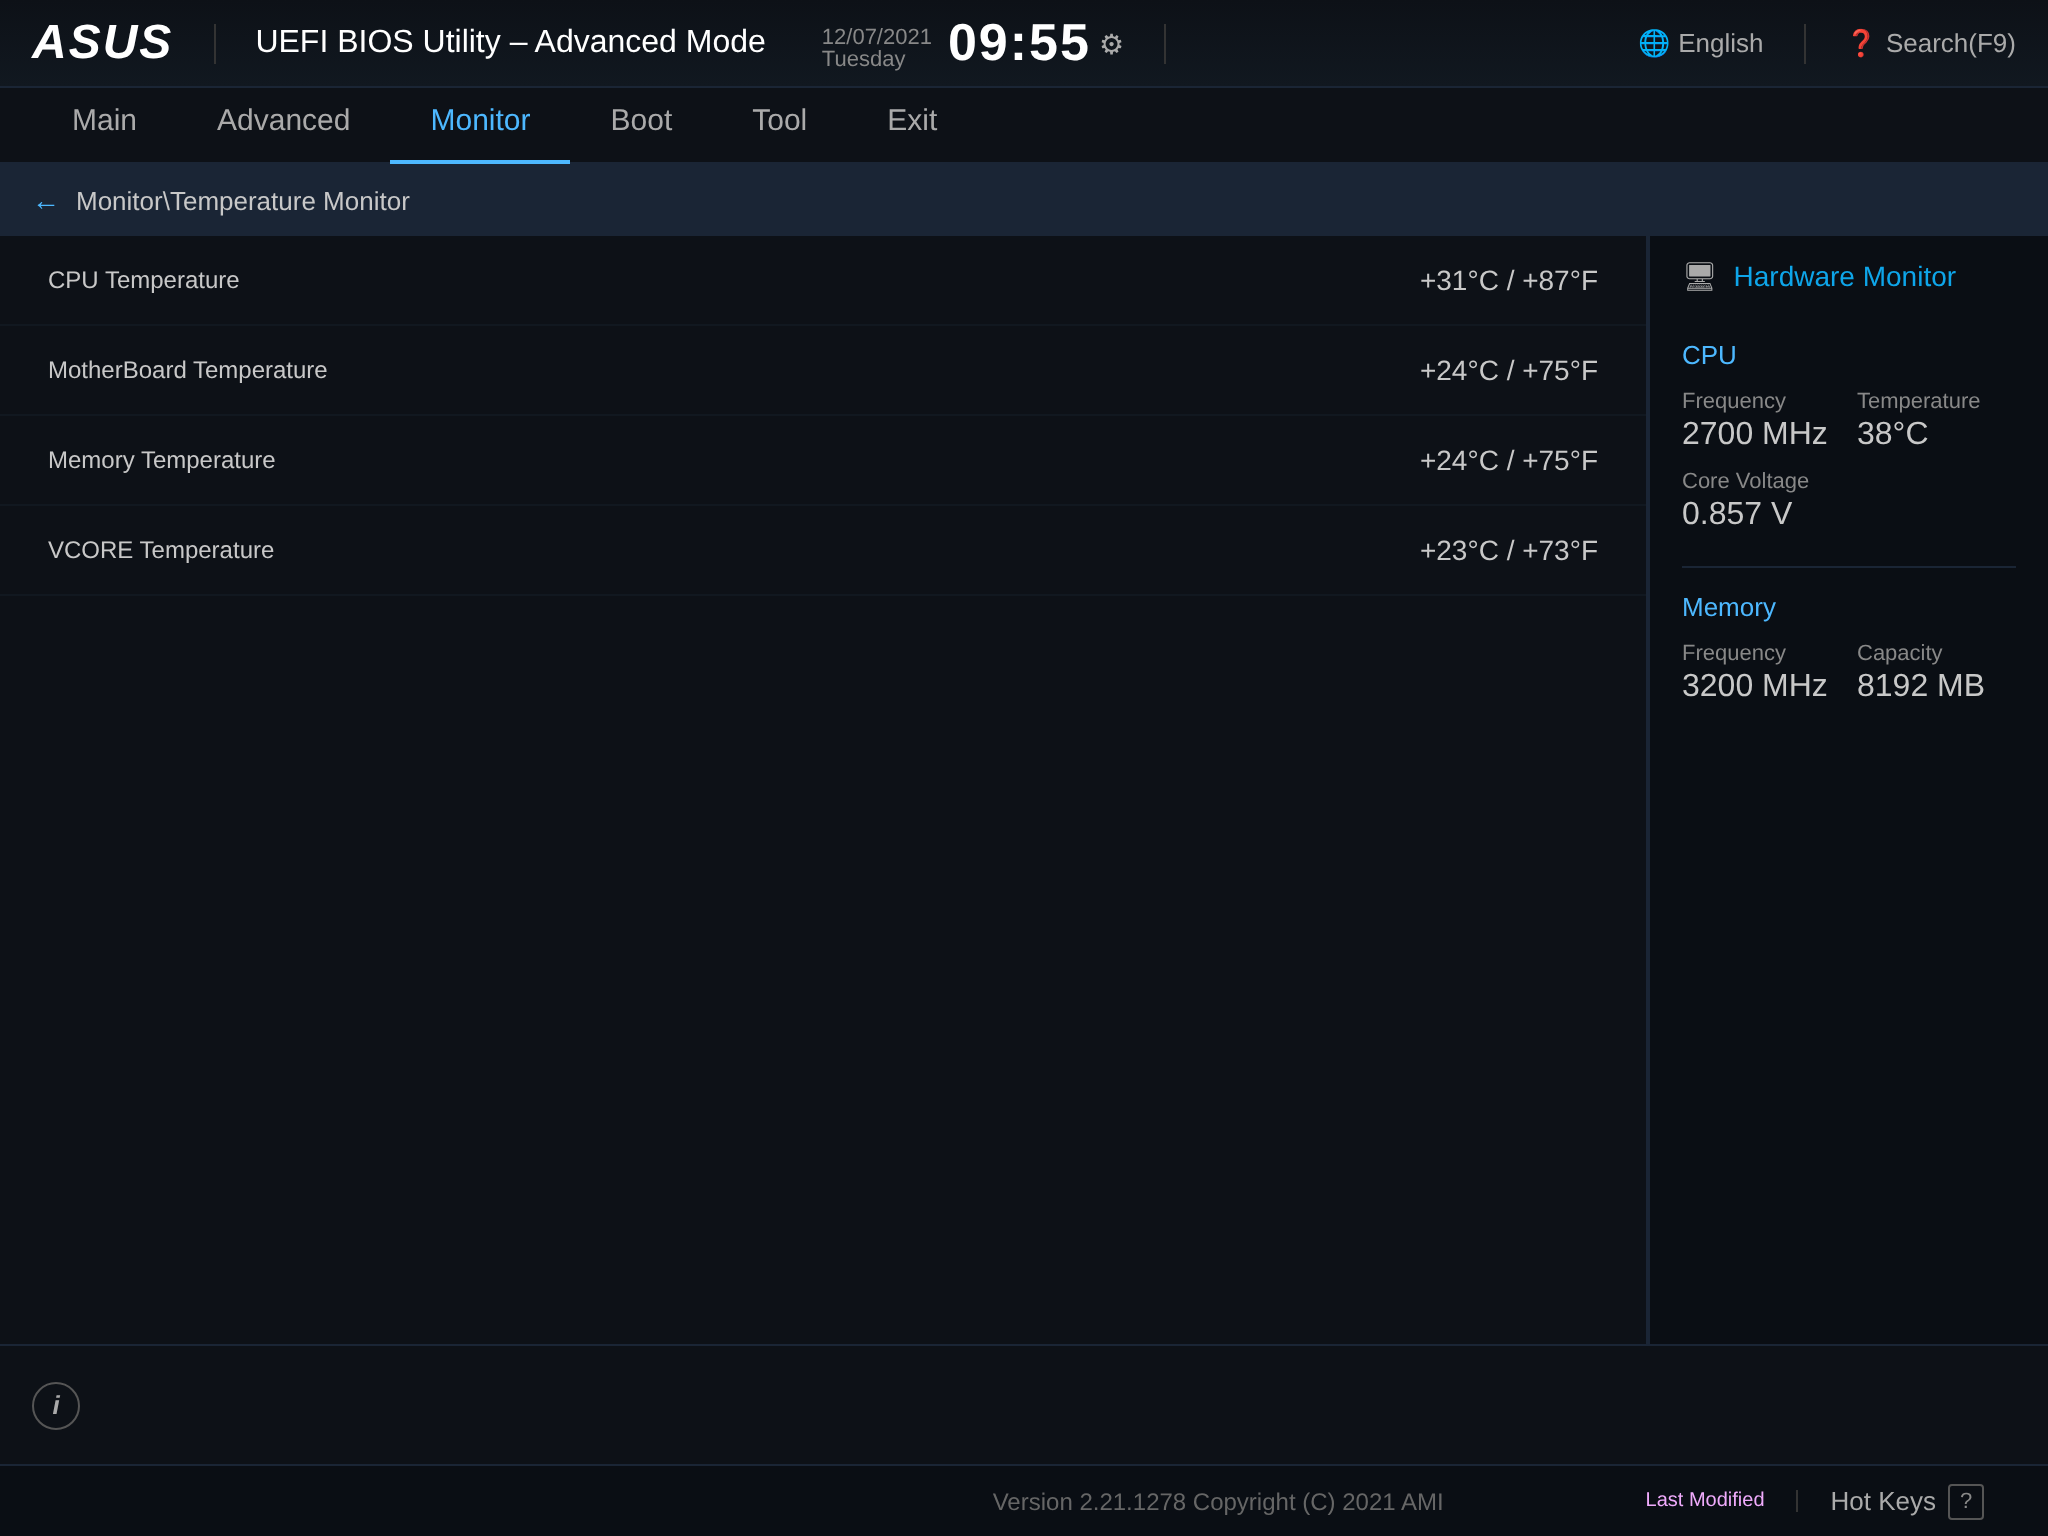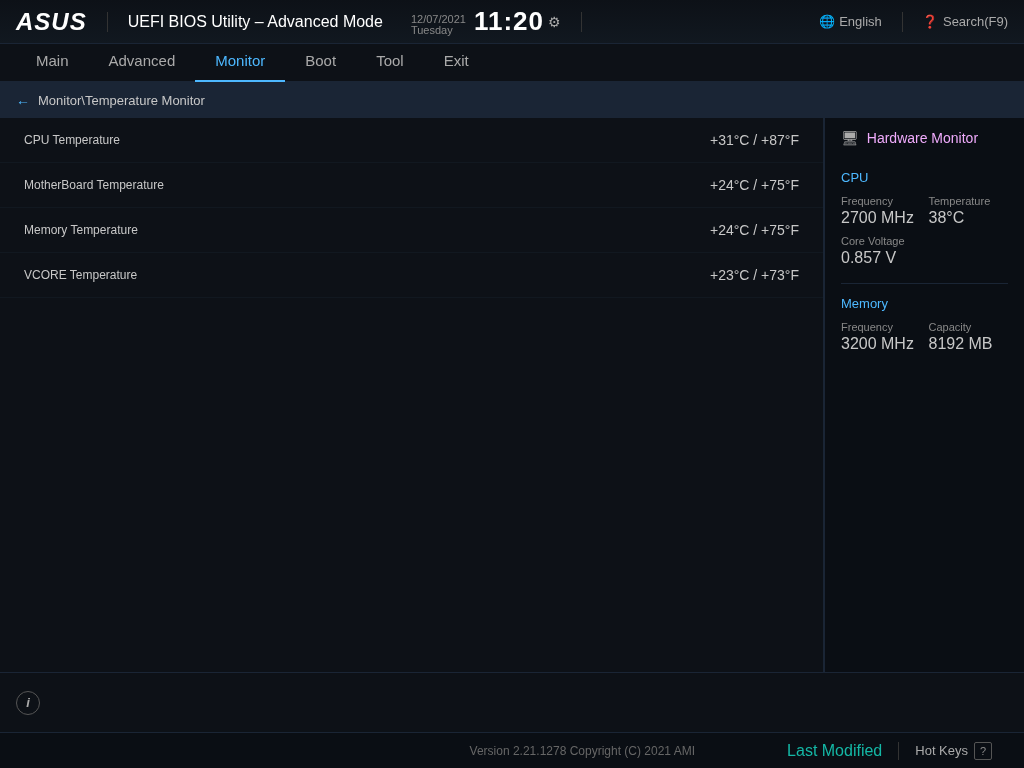--- a/index.html
+++ b/index.html
@@ -204,21 +204,21 @@
     .hw-monitor-header {
       display: flex;
       align-items: center;
       gap: 8px;
       margin-bottom: 16px;
       padding-bottom: 8px;
     }
 
     .hw-monitor-title {
       font-size: 14px;
-      color: #f0abfc;
+      color: #0ea5e9;
       font-weight: 500;
     }
 
     .hw-monitor-icon {
       color: #aaa;
       font-size: 14px;
     }
 
     .hw-section-title {
       font-size: 13px;
@@ -298,22 +298,22 @@
       flex: 1;
     }
 
     .footer-right {
       display: flex;
       align-items: center;
       gap: 0;
     }
 
     .footer-last-modified {
-      font-size: 16px;
-      color: #14b8a6;
+      font-size: 10px;
+      color: #f0abfc;
       padding: 0 16px;
       border-right: 1px solid #333;
       cursor: pointer;
     }
 
     .footer-hot-keys {
       display: flex;
       align-items: center;
       gap: 6px;
       padding: 0 16px;
@@ -356,21 +356,21 @@
     <div class="header-divider"></div>
     <span class="header-title">UEFI BIOS Utility – Advanced Mode</span>
 
     <div style="margin-left: 12px; display: flex; align-items: flex-end; gap: 8px;">
       <div class="datetime-section">
         <span class="datetime-date">
           <span>12/07/2021</span><br><span>Tuesday</span>
         </span>
       </div>
       <div class="datetime-time-row">
-        <span class="datetime-time">11:20</span>
+        <span class="datetime-time">09:55</span>
         <span class="settings-icon">⚙</span>
       </div>
     </div>
 
     <div class="header-divider"></div>
 
     <div class="header-right">
       <div class="language-btn">
         <span>🌐</span>
         <span>English</span>

